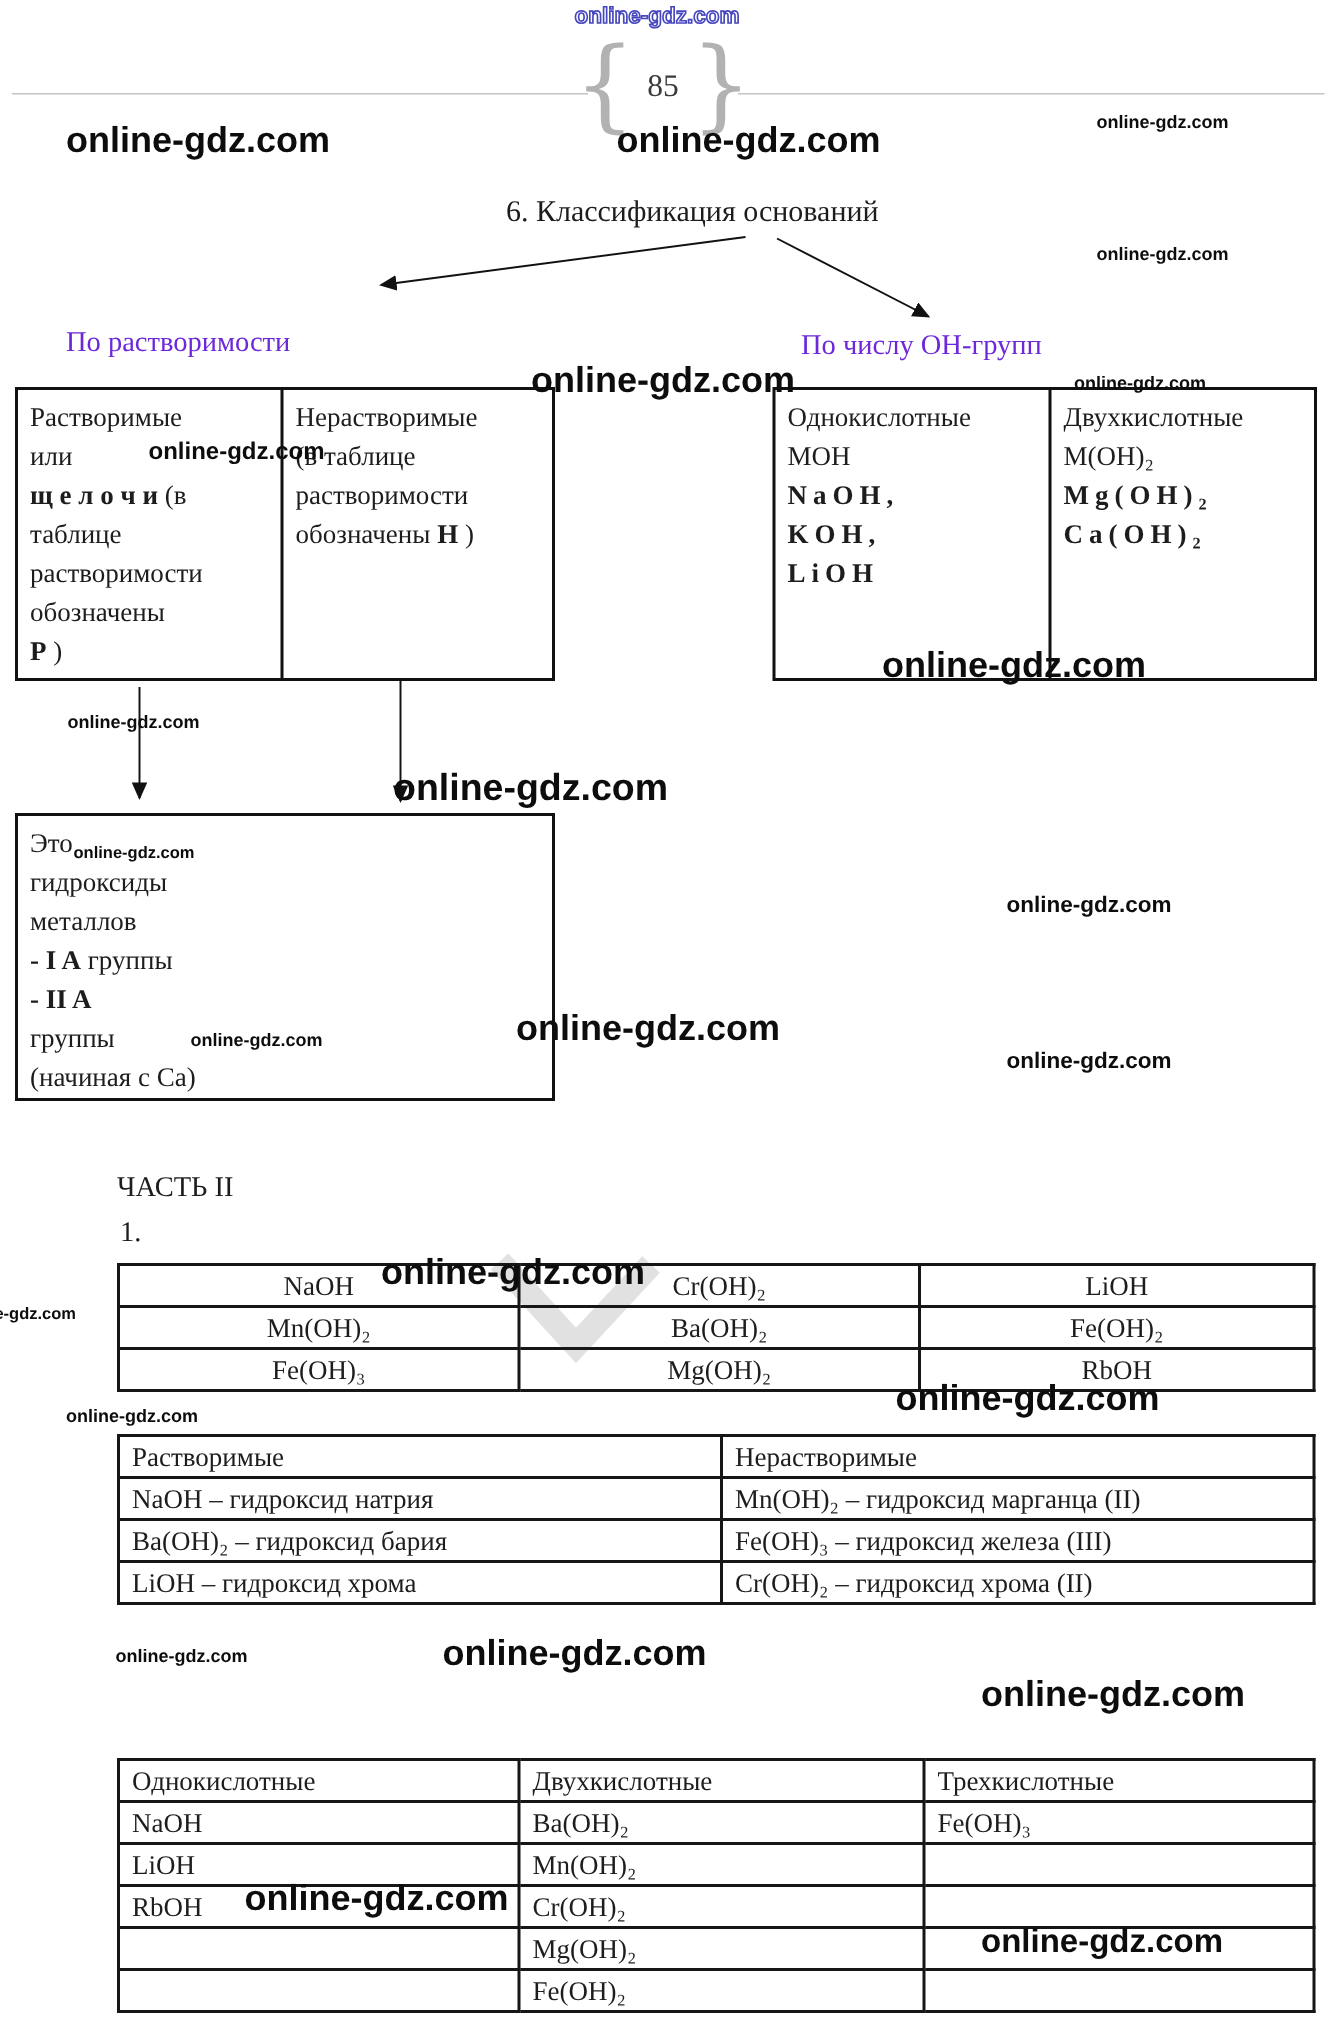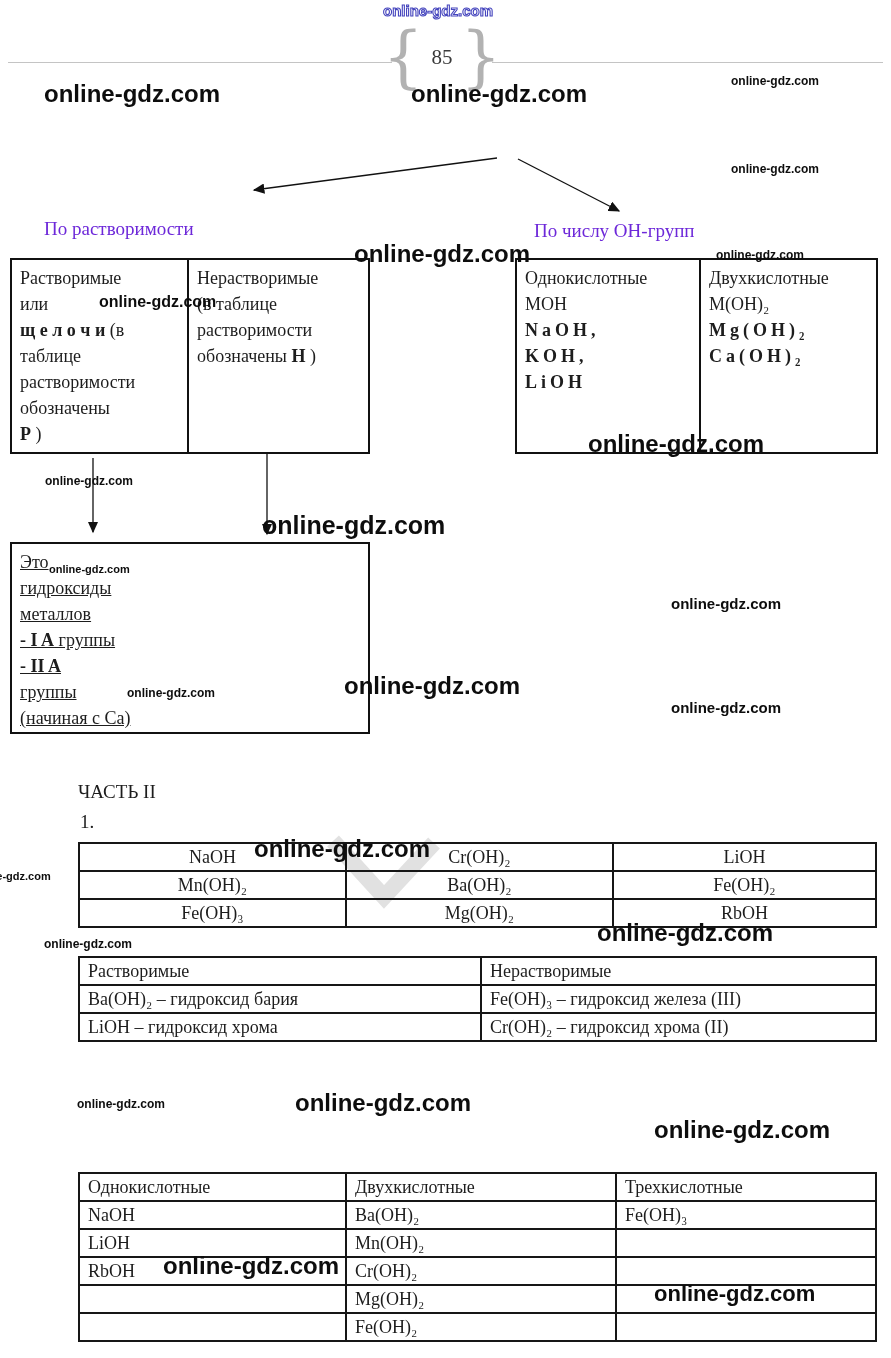--- a/index.html
+++ b/index.html
@@ -30,21 +30,21 @@
 
   .box-solubility{left:10px;top:258px;width:360px;height:196px;}
   .box-solubility .fcell:first-child{width:175px;}
   .box-solubility .fcell:last-child{flex:1;}
 
   .box-oh{left:515px;top:258px;width:363px;height:196px;}
   .box-oh .fcell:first-child{width:182px;}
   .box-oh .fcell:last-child{flex:1;}
 
   .box-alkali{left:10px;top:542px;width:360px;height:192px;}
-  .box-alkali .fcell:first-child{width:184px;text-decoration:underline;}
+  .box-alkali .fcell:first-child{width:184px;}
   .box-alkali .fcell:last-child{flex:1;}
 
   
   .part-heading{position:absolute;left:78px;top:781px;font-size:19px;}
   .item-number{position:absolute;left:80px;top:811px;font-size:19px;}
 
   table.doc{position:absolute;border-collapse:collapse;table-layout:fixed;z-index:1;background:transparent;}
   table.doc td{border:2px solid #161616;font-size:18px;padding:1px 8px;overflow:hidden;white-space:nowrap;}
   .tbl-cards{left:78px;top:842px;width:797px;}
   .tbl-cards td{text-align:center;height:24px;}
@@ -71,20 +71,21 @@
     <polyline points="333,841 384,897 434,843" fill="none" stroke="#c8c8c8" stroke-width="16" opacity="0.55"></polyline>
   </svg>
 
   <div class="hr-line"></div>
   <div class="pagenum-wrap">
     <span class="brace">{</span>
     <span class="pagenum">85</span>
     <span class="brace">}</span>
   </div>
 
+  <div class="title">6. Классификация оснований</div>
 
   <div class="branch-label lbl-left">По растворимости</div>
   <div class="branch-label lbl-right">По числу ОН-групп</div>
 
   <svg class="svg-layer" width="891" height="1358">
     <defs>
       <marker id="ah" markerWidth="10" markerHeight="8" refX="8" refY="4" orient="auto">
         <path d="M0,0 L9,4 L0,8 z" fill="#111"></path>
       </marker>
     </defs>
@@ -170,20 +171,24 @@
 
   <table class="doc tbl-solubility">
     <colgroup>
         <col style="width:402px">
         <col style="width:395px">
       </colgroup>
     <tbody>
         <tr>
           <td>Растворимые</td>
           <td>Нерастворимые</td>
+        </tr>
+        <tr>
+          <td>NaOH – гидроксид натрия</td>
+          <td>Mn(OH)₂ – гидроксид марганца (II)</td>
         </tr>
         <tr>
           <td>Ba(OH)₂ – гидроксид бария</td>
           <td>Fe(OH)₃ – гидроксид железа (III)</td>
         </tr>
         <tr>
           <td>LiOH – гидроксид хрома</td>
           <td>Cr(OH)₂ – гидроксид хрома (II)</td>
         </tr>
       </tbody>

